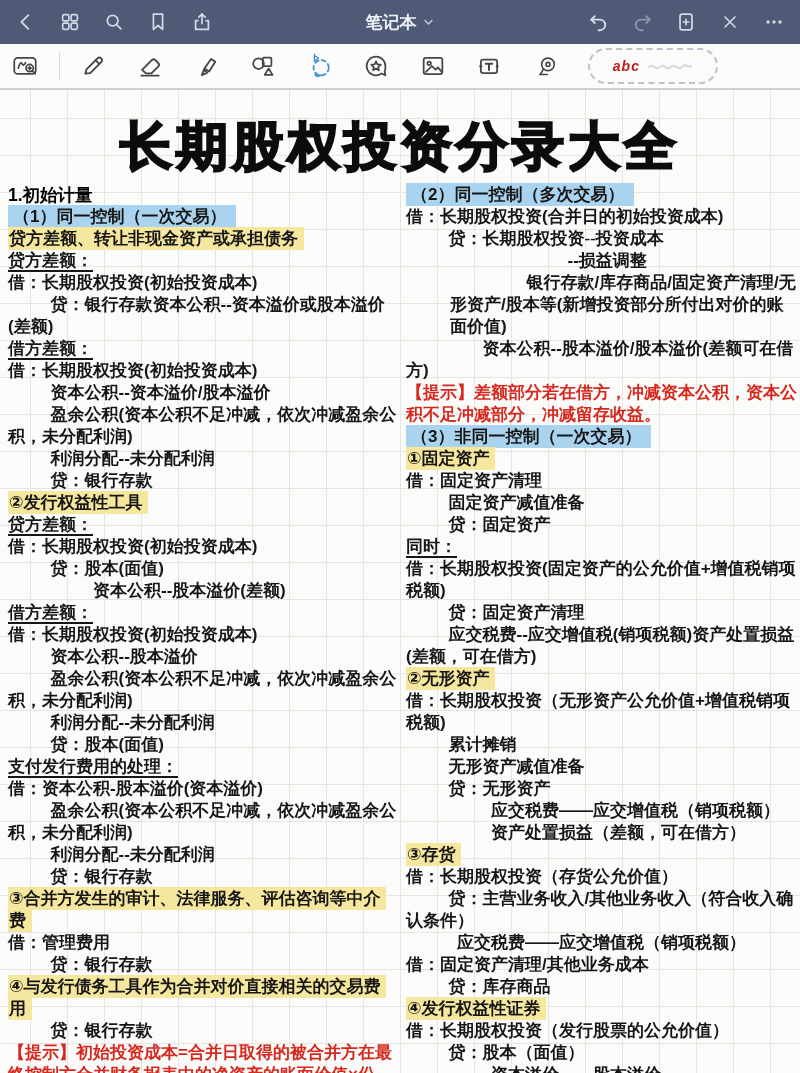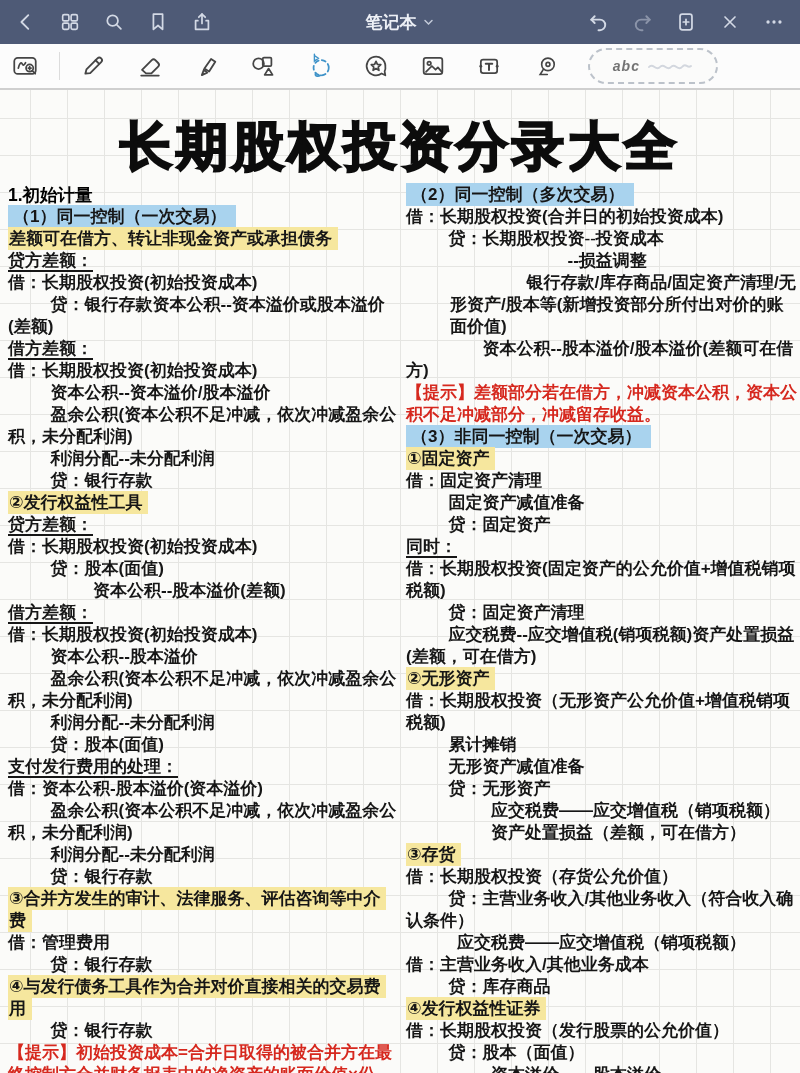--- a/index.html
+++ b/index.html
@@ -37,21 +37,21 @@
   }
   .tool-btn{
     display:flex;align-items:center;justify-content:center;background:none;border:0;
     padding:0;margin:0;color:#454545;cursor:pointer;width:30px;height:34px;
   }
   .tool-btn.blue{color:#3f93c9;}
   .tb-divider{width:1px;height:28px;background:#dcdcdc;margin:0 -8px;}
   .abc-oval{
     margin-left:auto;margin-right:72px;width:128px;height:32px;border:2px dashed #bcc2ca;
     border-radius:18px;display:flex;align-items:center;justify-content:center;gap:7px;
-    color:#737373;cursor:pointer;background:#fbfbfa;
+    color:#b91c1c;cursor:pointer;background:#fbfbfa;
   }
   .abc-oval .hint{font-size:14px;font-style:italic;font-weight:bold;letter-spacing:1px;}
 
   
   .canvas{
     position:relative;height:983px;background-color:#fbfbf9;
     background-image:
       linear-gradient(#e5e5e2 1.5px, transparent 1.5px),
       linear-gradient(90deg,#e5e5e2 1.5px, transparent 1.5px);
     background-size:37px 37px;background-position:-7px -9px;
@@ -236,21 +236,21 @@
         </svg>
     </div>
   </div>
 
   <main class="canvas">
     <h1 class="note-title">长期股权投资分录大全</h1>
     <div class="columns">
       <div class="col" id="col-left">
           <div class="line h">1.初始计量</div>
           <div class="line blue"><span>（1）同一控制（一次交易）</span></div>
-          <div class="line yellow"><span>差额可在借方、转让非现金资产或承担债务</span></div>
+          <div class="line yellow"><span>贷方差额、转让非现金资产或承担债务</span></div>
           <div class="line u"><span>贷方差额：</span></div>
           <div class="line p">借：长期股权投资(初始投资成本)</div>
           <div class="line p" style="text-indent: 2.5em;">贷：银行存款资本公积--资本溢价或股本溢价(差额)</div>
           <div class="line u"><span>借方差额：</span></div>
           <div class="line p">借：长期股权投资(初始投资成本)</div>
           <div class="line p" style="text-indent: 2.5em;">资本公积--资本溢价/股本溢价</div>
           <div class="line p" style="text-indent: 2.5em;">盈余公积(资本公积不足冲减，依次冲减盈余公积，未分配利润)</div>
           <div class="line p" style="text-indent: 2.5em;">利润分配--未分配利润</div>
           <div class="line p" style="text-indent: 2.5em;">贷：银行存款</div>
           <div class="line yellow"><span>②发行权益性工具</span></div>
@@ -297,21 +297,21 @@
           <div class="line p">借：长期股权投资（无形资产公允价值+增值税销项税额)</div>
           <div class="line p" style="text-indent: 2.5em;">累计摊销</div>
           <div class="line p" style="text-indent: 2.5em;">无形资产减值准备</div>
           <div class="line p" style="text-indent: 2.5em;">贷：无形资产</div>
           <div class="line p" style="text-indent: 5em;">应交税费——应交增值税（销项税额）</div>
           <div class="line p" style="text-indent: 5em;">资产处置损益（差额，可在借方）</div>
           <div class="line yellow"><span>③存货</span></div>
           <div class="line p">借：长期股权投资（存货公允价值）</div>
           <div class="line p" style="text-indent: 2.5em;">贷：主营业务收入/其他业务收入（符合收入确认条件）</div>
           <div class="line p" style="text-indent: 3em;">应交税费——应交增值税（销项税额）</div>
-          <div class="line p">借：主营业务收入/其他业务成本</div>
+          <div class="line p">借：固定资产清理/其他业务成本</div>
           <div class="line p" style="text-indent: 2.5em;">贷：库存商品</div>
           <div class="line yellow"><span>④发行权益性证券</span></div>
           <div class="line p">借：长期股权投资（发行股票的公允价值）</div>
           <div class="line p" style="text-indent: 2.5em;">贷：股本（面值）</div>
           <div class="line p" style="text-indent: 5em;">资本溢价——股本溢价</div>
         </div>
     </div>
   </main>
 
 </div>

